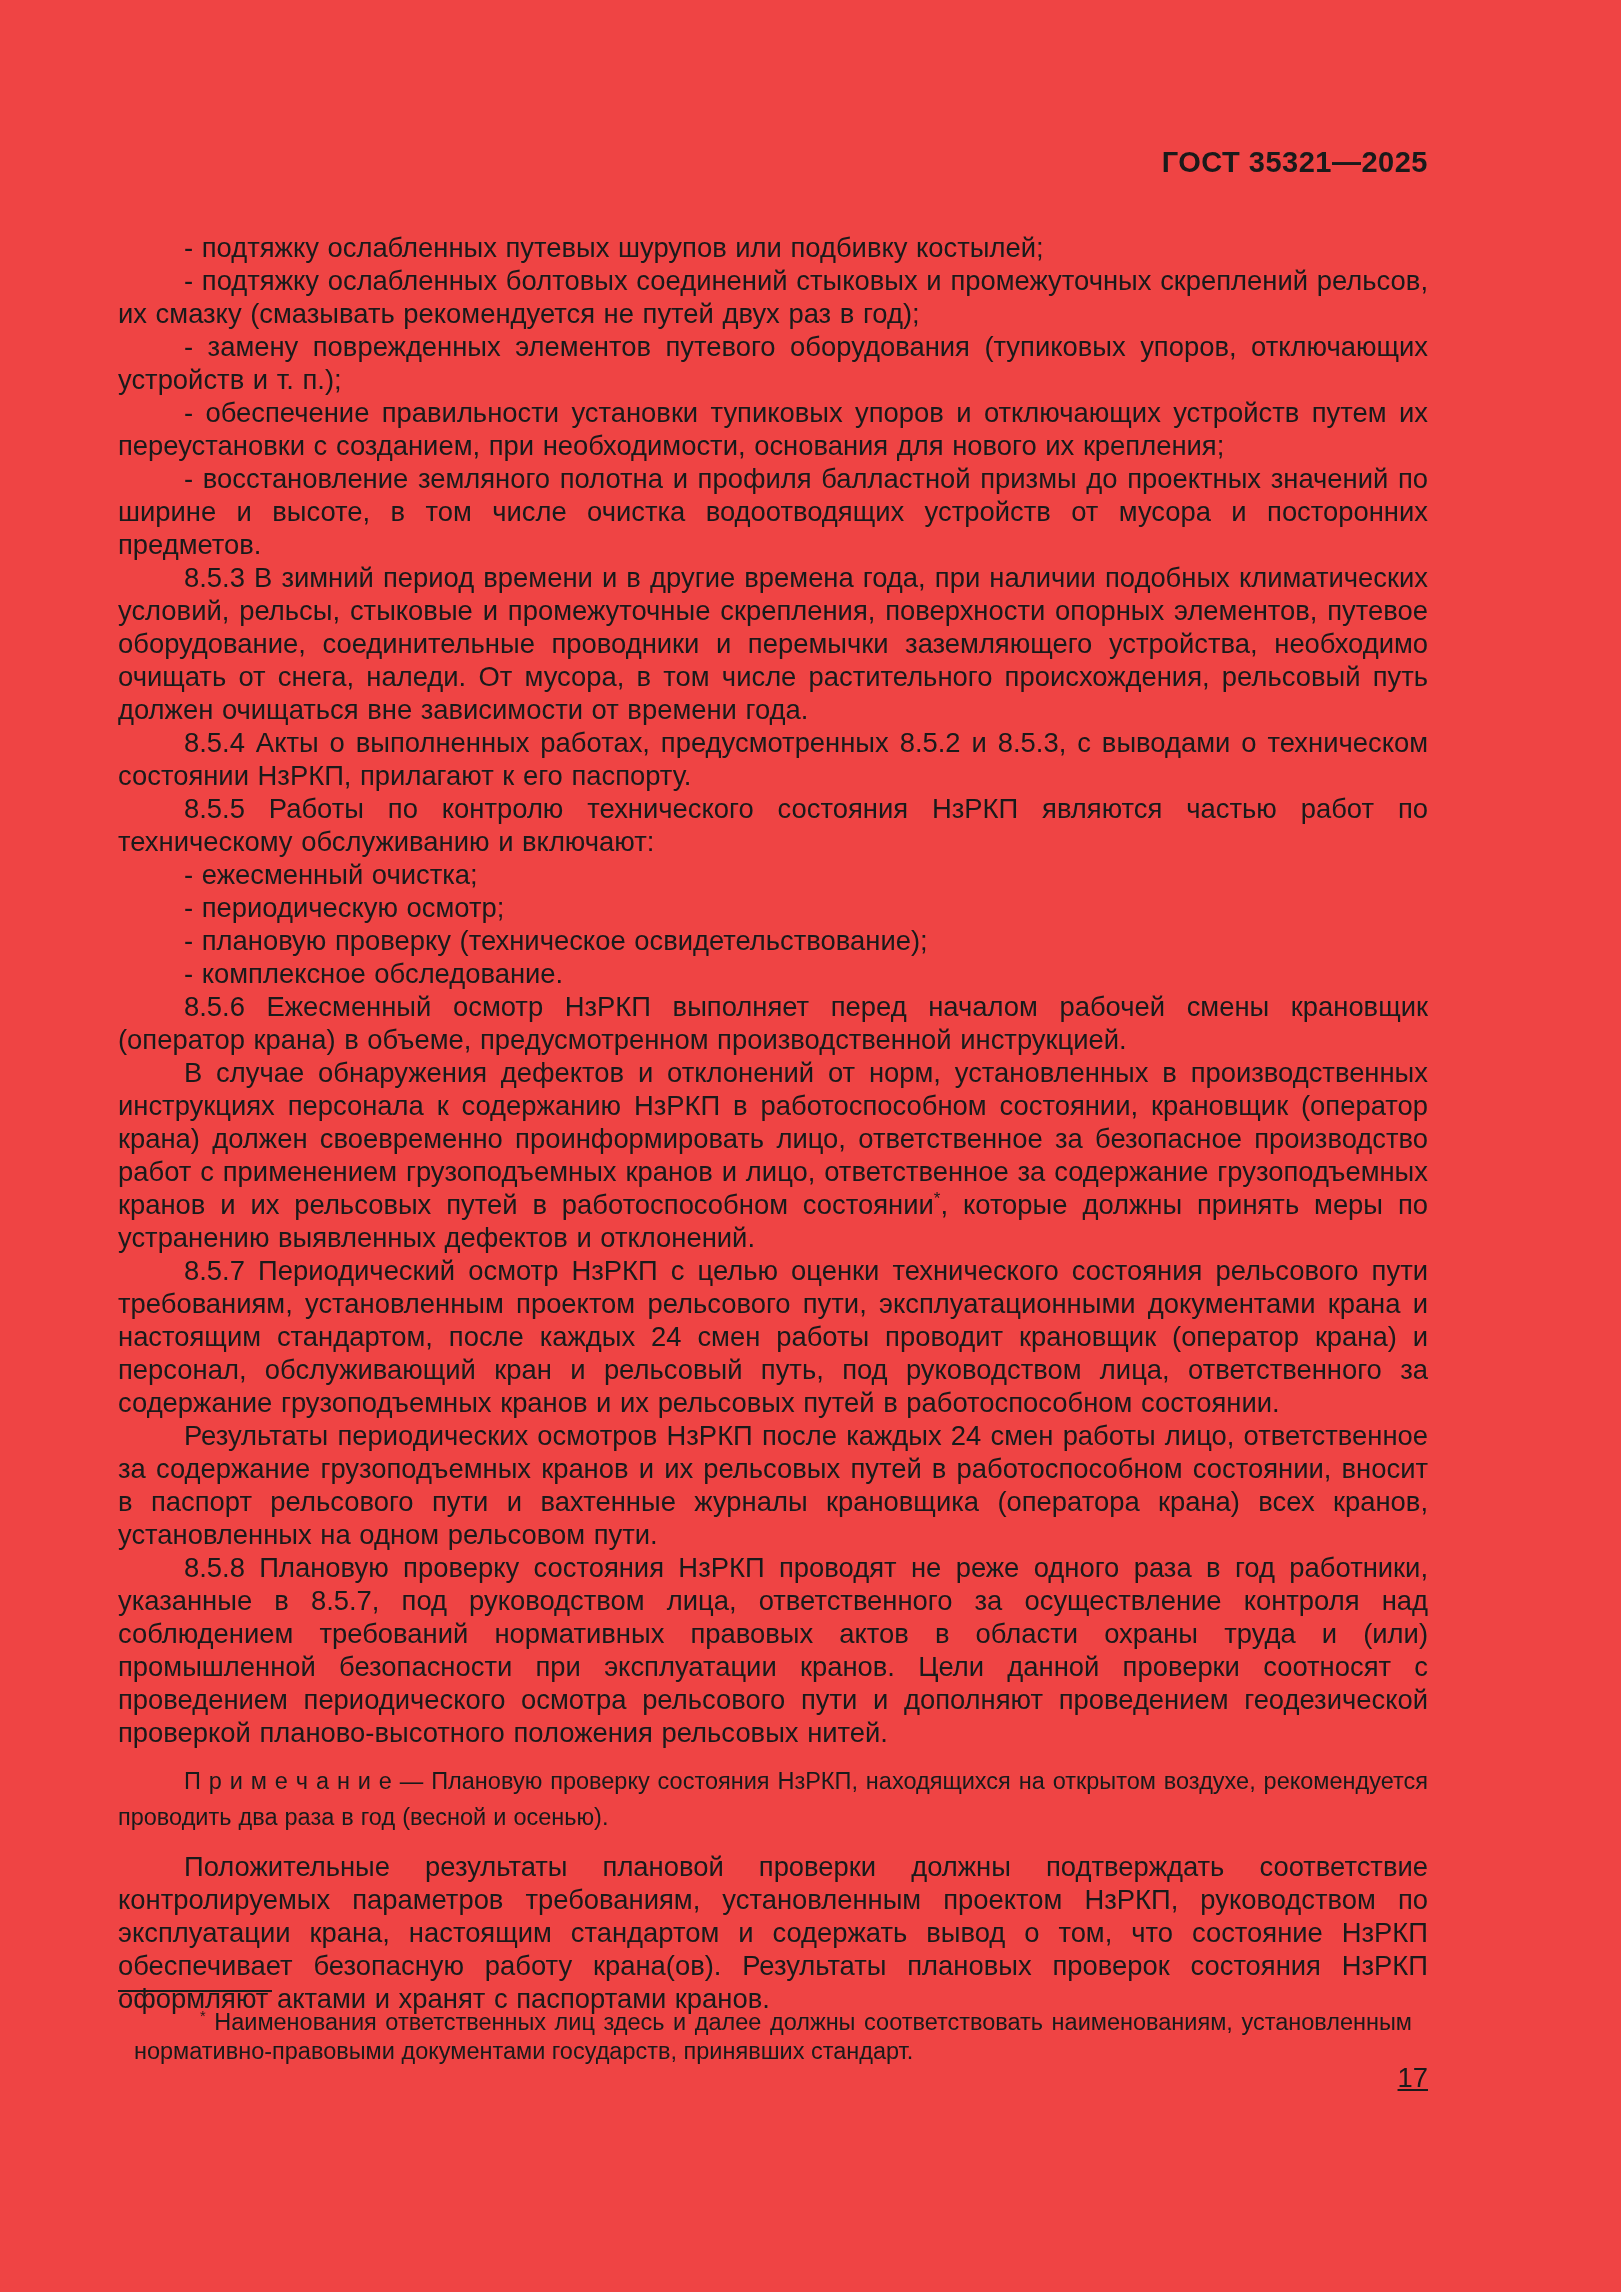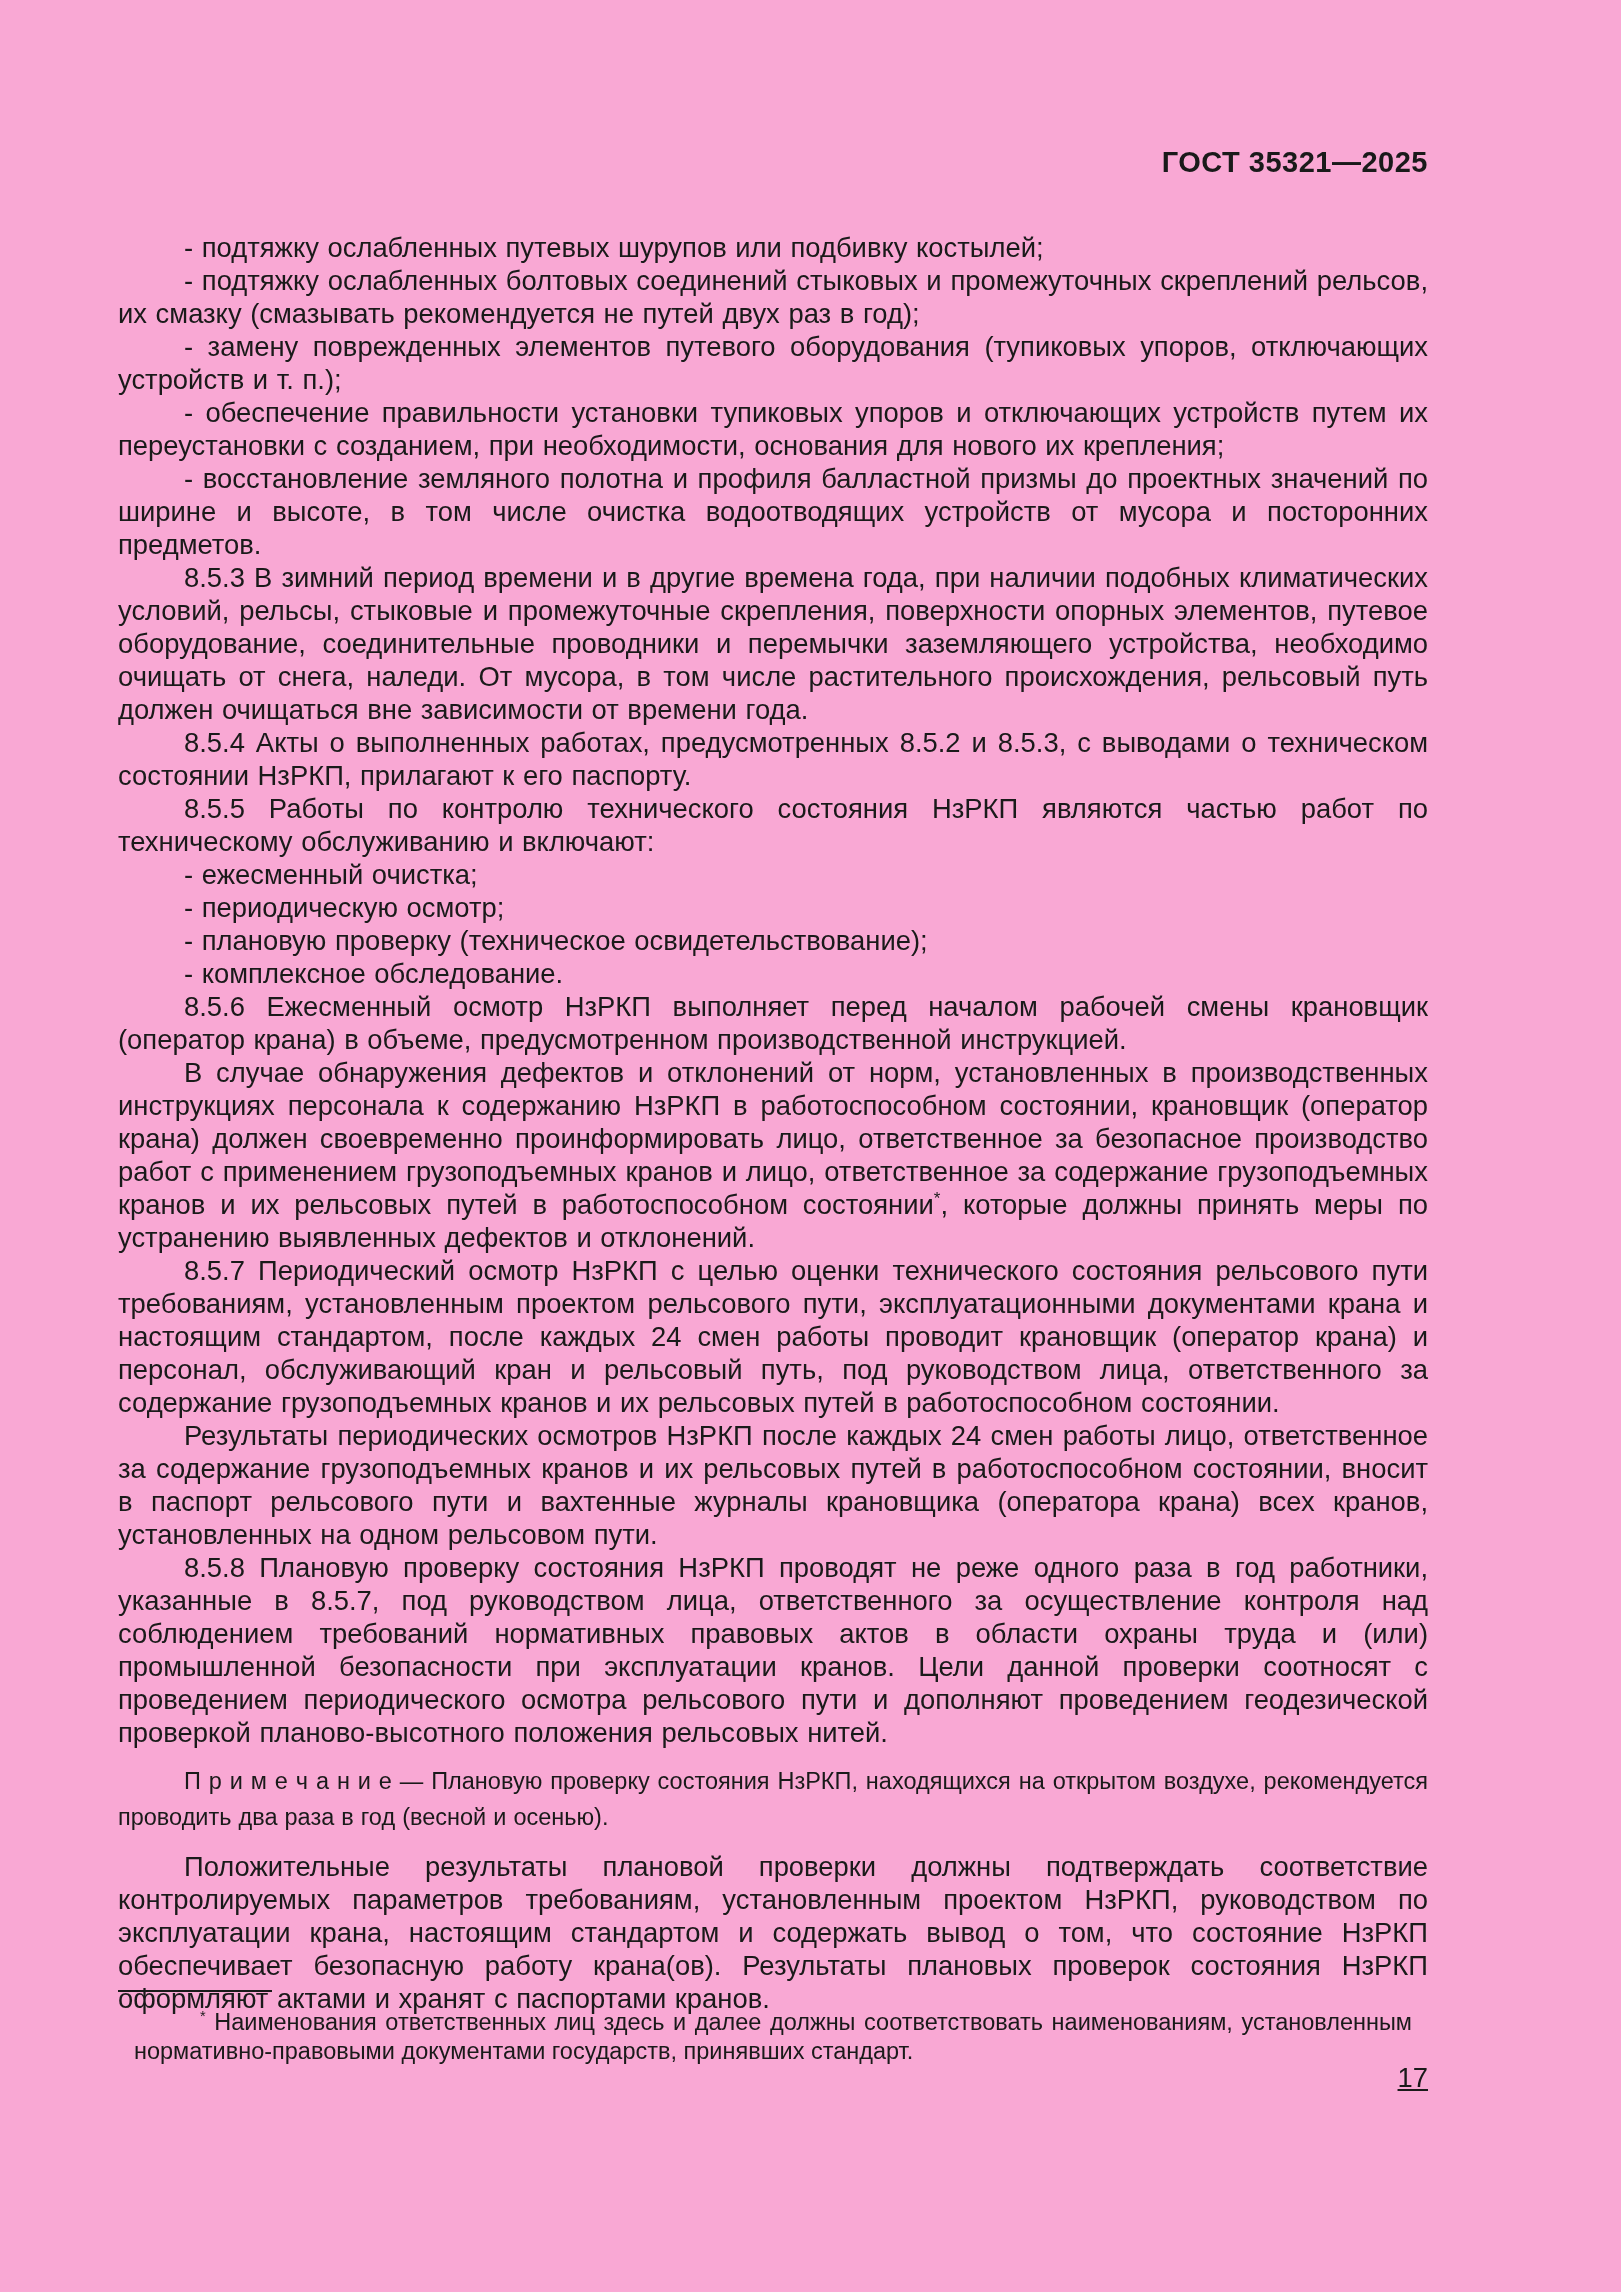--- a/index.html
+++ b/index.html
@@ -1,20 +1,20 @@
 <!DOCTYPE html>
 <html lang="ru"><head>
 <meta charset="utf-8">
 <style>
   html, body { margin: 0; padding: 0; background: #ffffff; }
   .page {
     position: relative;
     width: 1621px;
     height: 2293px;
-    background: #f9a8d4;
+    background: #ef4444;
     font-family: "Liberation Sans", "DejaVu Sans", sans-serif;
     color: #1a1a1a;
     overflow: hidden;
   }
   .header {
     position: absolute;
     top: 146px;
     left: 118px;
     width: 1310px;
     text-align: right;

